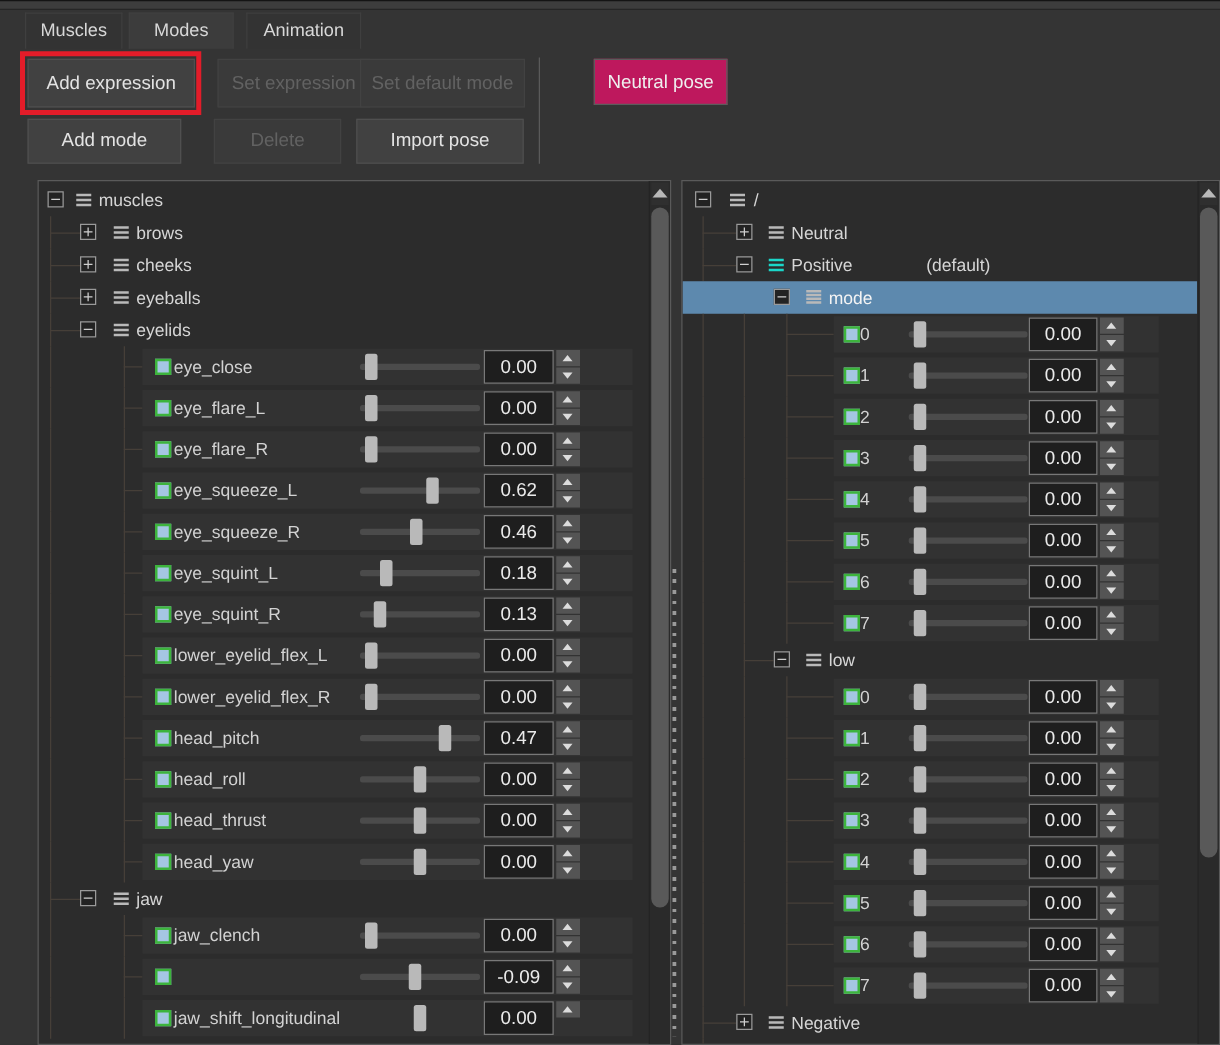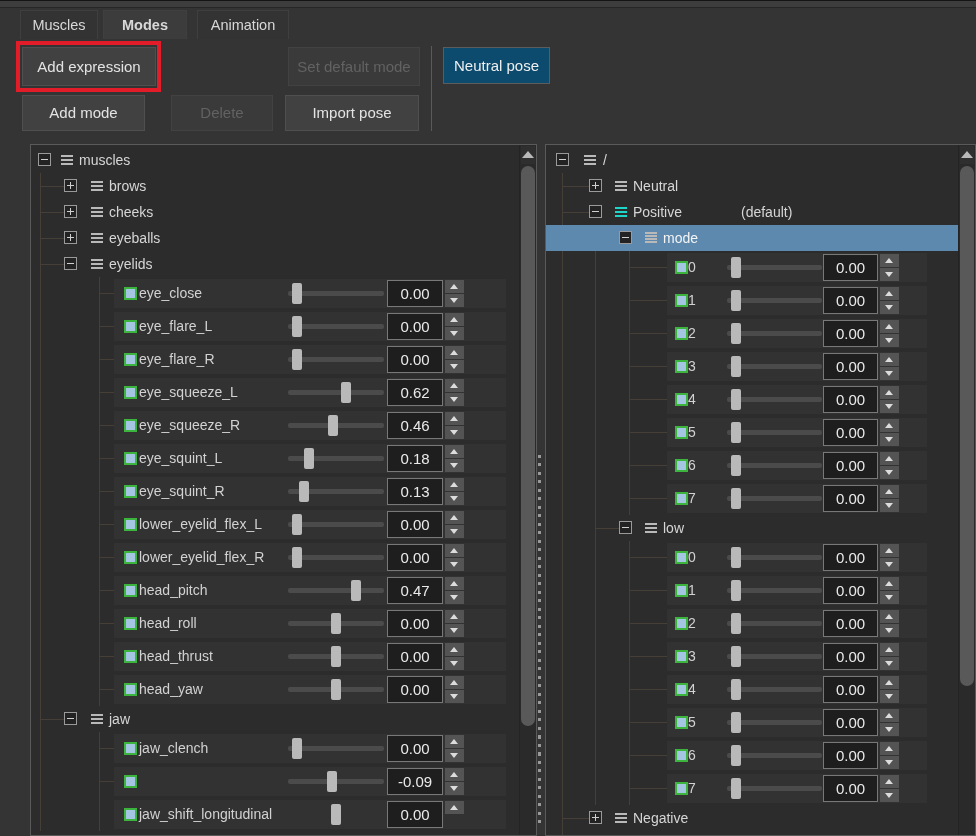--- a/index.html
+++ b/index.html
@@ -8,28 +8,28 @@
 
   
   .topstrip{position:absolute;left:0;top:0;width:976px;height:8px;background:#3d3d3d;
     border-top:1px solid #141414;border-bottom:1px solid #262626;box-sizing:border-box;}
 
   
   .tab{position:absolute;top:10px;height:29px;background:#333333;border:1px solid #3f3f3f;border-bottom:none;
     color:#d8d8d8;font-size:14.5px;text-align:center;line-height:29px;box-sizing:border-box;}
   .tab.active{background:#3c3c3c;}
   #tabMuscles{left:20px;width:78px;}
-  #tabModes{left:103px;width:84px;font-weight:bold;}
+  #tabModes{left:103px;width:84px;}
   #tabAnimation{left:197px;width:92px;}
 
   
   .btn{position:absolute;background:#414141;border:1px solid #4f4f4f;color:#e3e3e3;font-size:15px;
     text-align:center;box-sizing:border-box;}
   .btn.disabled{background:#3a3a3a;border-color:#424242;color:#626262;}
-  .btn.light{background:#0c4a6e;border-color:#5c5c5c;color:#efefef;}
+  .btn.light{background:#be185d;border-color:#5c5c5c;color:#efefef;margin-left:32px;}
   .r1{top:47px;height:39px;line-height:37px;}
   .r2{top:95px;height:36px;line-height:34px;}
   #bAddExpr{left:22px;width:134px;}
   #bSetExpr{left:174px;width:122px;}
   #bSetDefault{left:288px;width:132px;}
   #bAddMode{left:22px;width:123px;}
   #bDelete{left:171px;width:102px;}
   #bImport{left:285px;width:134px;}
   #bNeutral{left:443px;top:47px;width:107px;height:37px;line-height:35px;}
   .redbox{position:absolute;left:16px;top:41px;width:145px;height:51px;border:4px solid #e31c29;box-sizing:border-box;}
@@ -88,20 +88,21 @@
 <body>
 
 <div class="stage">
   <div class="topstrip"></div>
 
   <div class="tab" id="tabMuscles">Muscles</div>
   <div class="tab active" id="tabModes">Modes</div>
   <div class="tab" id="tabAnimation">Animation</div>
 
   <div class="btn r1" id="bAddExpr">Add expression</div>
+  <div class="btn r1 disabled" id="bSetExpr">Set expression</div>
   <div class="btn r1 disabled" id="bSetDefault">Set default mode</div>
   <div class="btn r2 disabled" id="bDelete">Delete</div>
   <div class="btn r2" id="bAddMode">Add mode</div>
   <div class="btn r2" id="bImport">Import pose</div>
   <div class="btn light" id="bNeutral">Neutral pose</div>
 
   <div class="redbox"></div>
   <div class="vsep"></div>
 
   <div class="panel" id="leftPanel">

